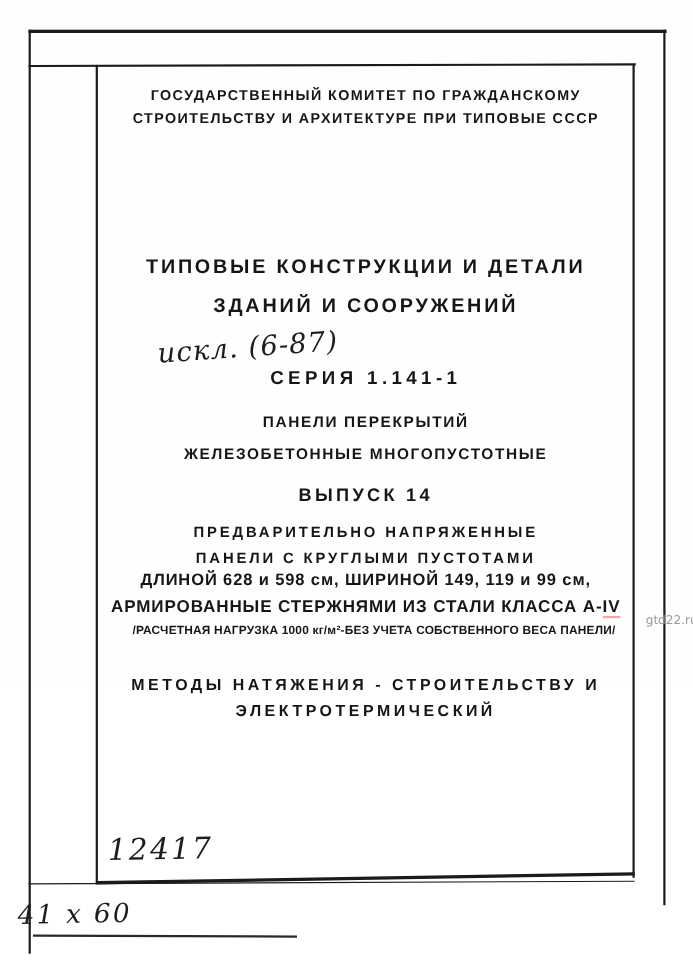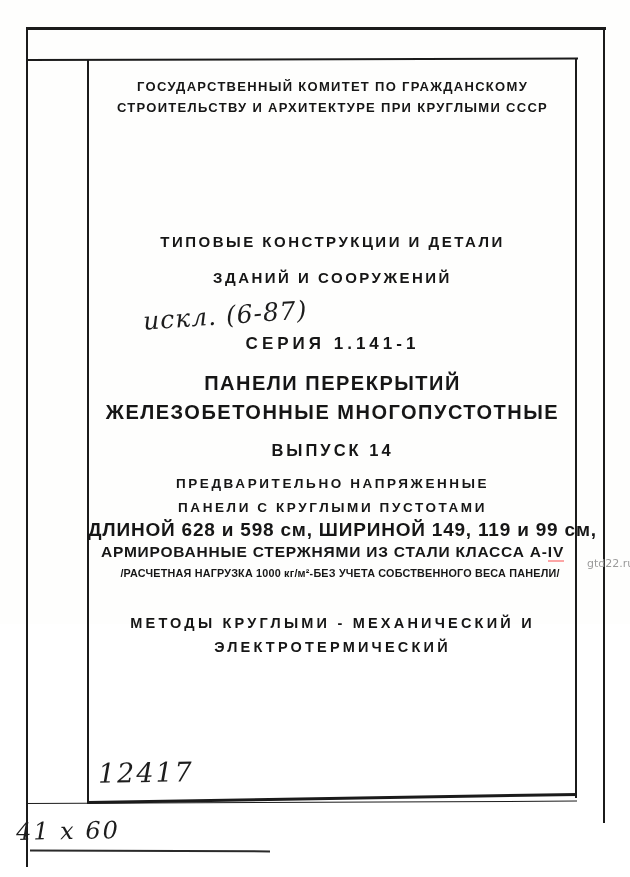--- a/index.html
+++ b/index.html
@@ -21,26 +21,26 @@
   .inner-top    { left: 26px; top: 59px; width: 552px; height: 2px; transform: rotate(-0.15deg); transform-origin: left center; }
   .inner-left   { left: 87px; top: 59px; width: 2px; height: 745px; }
   .inner-right  { left: 575px; top: 59px; width: 2px; height: 739px; }
   .inner-bottom { left: 88px; top: 801px; width: 489px; height: 3px; transform: rotate(-0.95deg); transform-origin: left center; }
   .bottom-thin  { left: 26px; top: 803px; width: 551px; height: 1px; transform: rotate(-0.25deg); transform-origin: left center; }
 
   
   .tx { position: absolute; left: 88px; width: 489px; text-align: center; font-weight: bold; white-space: nowrap; }
 
   .org         { top: 76px;  font-size: 13px;  letter-spacing: 1.3px; line-height: 21px; }
-  .coll-title  { top: 224px; font-size: 15px; letter-spacing: 2.5px; line-height: 36px; }
+  .coll-title  { top: 224px; font-size: 18px; letter-spacing: 2.5px; line-height: 36px; }
   .series      { top: 334px; font-size: 17px; letter-spacing: 4px; }
-  .main-title  { top: 369px; font-size: 20px; letter-spacing: 1.5px; line-height: 29px; }
+  .main-title  { top: 369px; font-size: 14px; letter-spacing: 1.5px; line-height: 29px; }
   .issue       { top: 441px; font-size: 16.5px; letter-spacing: 3px; }
   .descr-small { top: 472px; font-size: 13.5px; letter-spacing: 2.6px; line-height: 23.5px; text-align: center; }
-  .dims        { top: 519px; font-size: 19px; letter-spacing: 0.8px; }
+  .dims        { top: 519px; font-size: 15px; letter-spacing: 0.8px; }
   .reinf       { top: 543px; font-size: 15.5px; letter-spacing: 0.8px; }
   .steel-class { border-bottom: 2px solid #fca5a5; padding-bottom: 0px; }
   .load-note   { top: 567px; font-size: 10.8px; letter-spacing: 0.2px; padding-left: 15px; }
   .methods     { top: 612px; font-size: 14.5px; letter-spacing: 3.2px; line-height: 23.5px; }
 
   
   .hw {
     position: absolute; font-family: "DejaVu Serif", serif; font-style: italic;
     color: #1d1d1d; white-space: nowrap; font-weight: 500;
   }
@@ -64,21 +64,21 @@
   <div class="line outer-left"></div>
   <div class="line outer-right"></div>
   <div class="line inner-top"></div>
   <div class="line inner-left"></div>
   <div class="line inner-right"></div>
   <div class="line inner-bottom"></div>
   <div class="line bottom-thin"></div>
 
   <div class="tx org">
     <div>ГОСУДАРСТВЕННЫЙ КОМИТЕТ ПО ГРАЖДАНСКОМУ</div>
-    <div>СТРОИТЕЛЬСТВУ И АРХИТЕКТУРЕ ПРИ КРУГЛЫМИ СССР</div>
+    <div>СТРОИТЕЛЬСТВУ И АРХИТЕКТУРЕ ПРИ ТИПОВЫЕ СССР</div>
   </div>
 
   <div class="tx coll-title">
     <div>ТИПОВЫЕ КОНСТРУКЦИИ И ДЕТАЛИ</div>
     <div>ЗДАНИЙ И СООРУЖЕНИЙ</div>
   </div>
 
   <div class="hw hw-note">искл. (6-87)</div>
 
   <div class="tx series">СЕРИЯ 1.141-1</div>
@@ -97,21 +97,21 @@
 
   <div class="tx dims">ДЛИНОЙ 628 и 598 см, ШИРИНОЙ 149, 119 и 99 см,</div>
 
   <div class="tx reinf">
     <span>АРМИРОВАННЫЕ СТЕРЖНЯМИ ИЗ СТАЛИ КЛАССА А-</span><span class="steel-class">IV</span>
   </div>
 
   <div class="tx load-note">/РАСЧЕТНАЯ НАГРУЗКА 1000 кг/м²-БЕЗ УЧЕТА СОБСТВЕННОГО ВЕСА ПАНЕЛИ/</div>
 
   <div class="tx methods">
-    <div>МЕТОДЫ КРУГЛЫМИ - МЕХАНИЧЕСКИЙ И</div>
+    <div>МЕТОДЫ НАТЯЖЕНИЯ - СТРОИТЕЛЬСТВУ И</div>
     <div>ЭЛЕКТРОТЕРМИЧЕСКИЙ</div>
   </div>
 
   <div class="hw hw-number">12417</div>
 
   <div class="hw hw-size">41 х 60</div>
   <div class="hw-underline" style="position:absolute;"></div>
 
   <div class="watermark">gtd22.ru</div>
 

